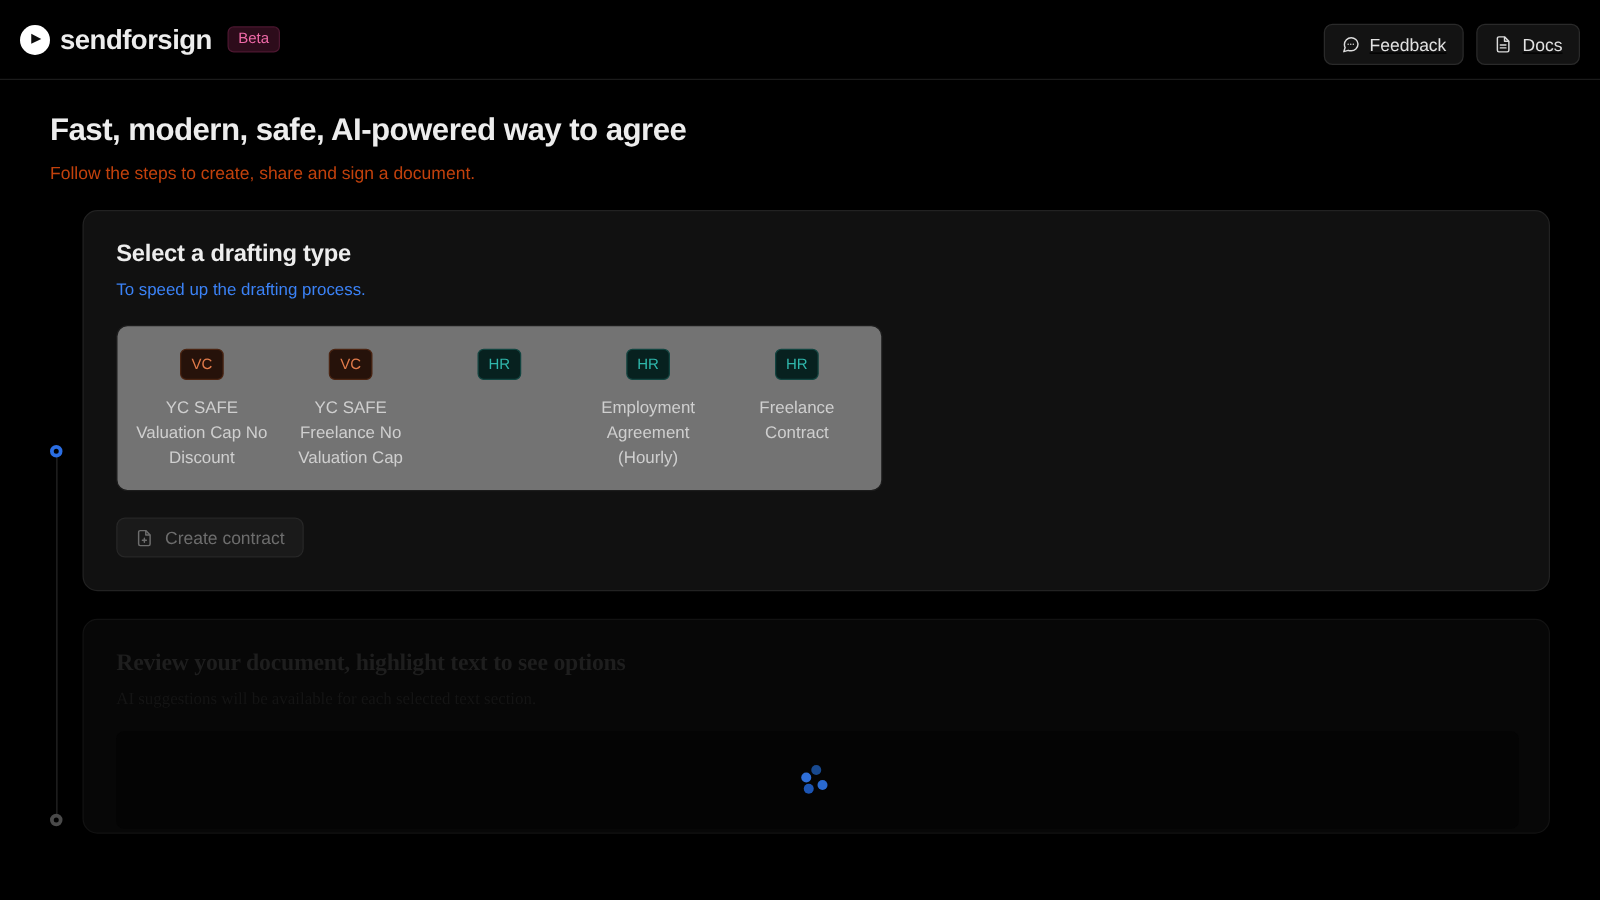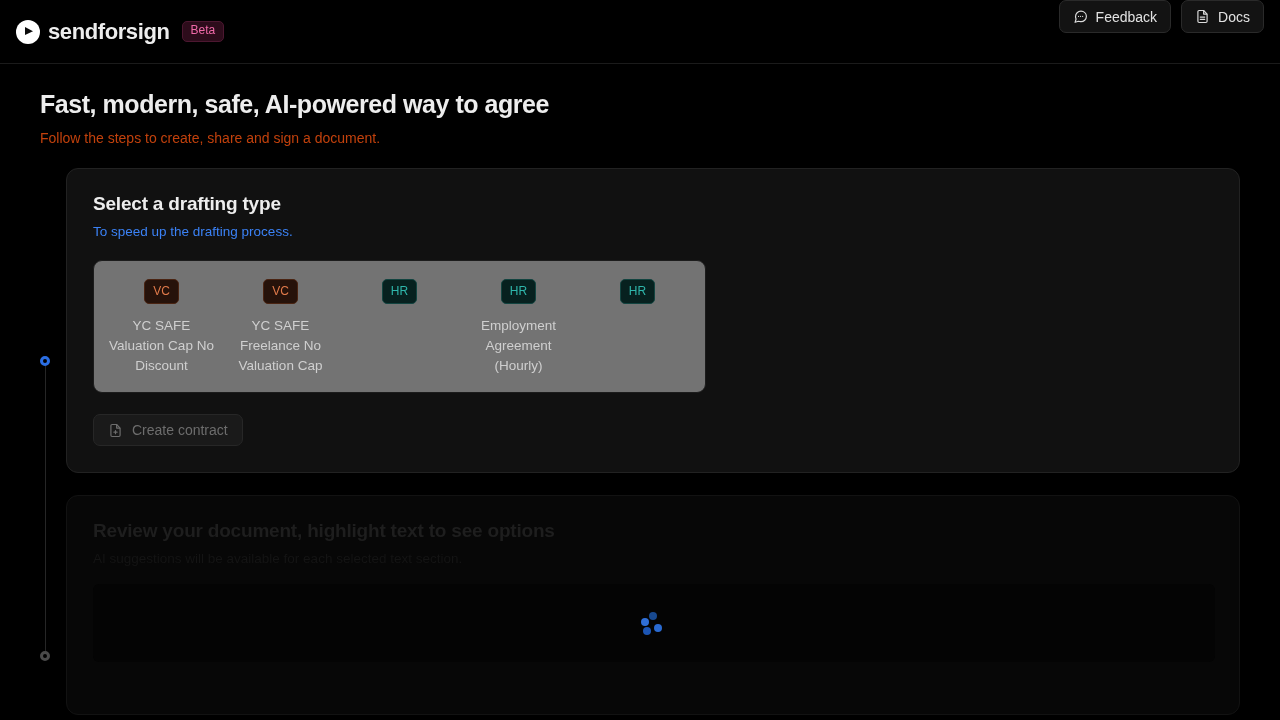--- a/index.html
+++ b/index.html
@@ -74,23 +74,24 @@
   }
   .icon-term {
     width: 15px; height: 15px;
     display: block;
     flex: 0 0 auto;
   }
 
   .header-actions {
     position: absolute;
     right: 16px;
-    top: 0;
+    top: 19px;
     display: flex;
     gap: 10px;
+    text-decoration: underline;
   }
   .hbtn {
     display: flex;
     align-items: center;
     gap: 8px;
     height: 33px;
     padding: 0 13px;
     border: 1px solid #2a2a2a;
     border-radius: 7px;
     background: #131313;
@@ -212,22 +213,23 @@
   }
   .create-btn svg { display: block; flex: 0 0 auto; }
 
   
   .card-faded {
     margin-top: 22px;
     position: relative;
     border-color: #121212;
     background: #070707;
     padding-bottom: 0;
-    height: 220px;
+    height: 172px;
     overflow: hidden;
+    font-family: Liberation Serif, serif;
   }
   .card-faded .card-title { color: #1e1e1e; }
   .card-faded .card-sub   { color: #141414; }
   .editor-placeholder {
     margin-top: 18px;
     height: 78px;
     background: #040404;
     border-radius: 6px;
     width: 1122px;
   }
@@ -322,20 +324,21 @@
         <span class="tag tag-hr">HR</span>
       </div>
 
       <div class="type-item">
         <span class="tag tag-hr">HR</span>
         <span class="type-label">Employment Agreement (Hourly)</span>
       </div>
 
       <div class="type-item">
         <span class="tag tag-hr">HR</span>
+        <span class="type-label">Freelance Contract</span>
       </div>
 
     </div>
 
     <button class="create-btn" disabled="">
       <span>
         <svg width="15" height="15" viewBox="0 0 16 16" fill="none" stroke="#6d6d6d" stroke-width="1.25">
           <path d="M9.2 1.6H4.4a1.3 1.3 0 0 0-1.3 1.3v10.2a1.3 1.3 0 0 0 1.3 1.3h7.2a1.3 1.3 0 0 0 1.3-1.3V5.4z" stroke-linejoin="round"></path>
           <path d="M9.2 1.6V5.4h3.7" stroke-linejoin="round"></path>
           <path d="M8 8.1v3.4M6.3 9.8h3.4" stroke-linecap="round"></path>

